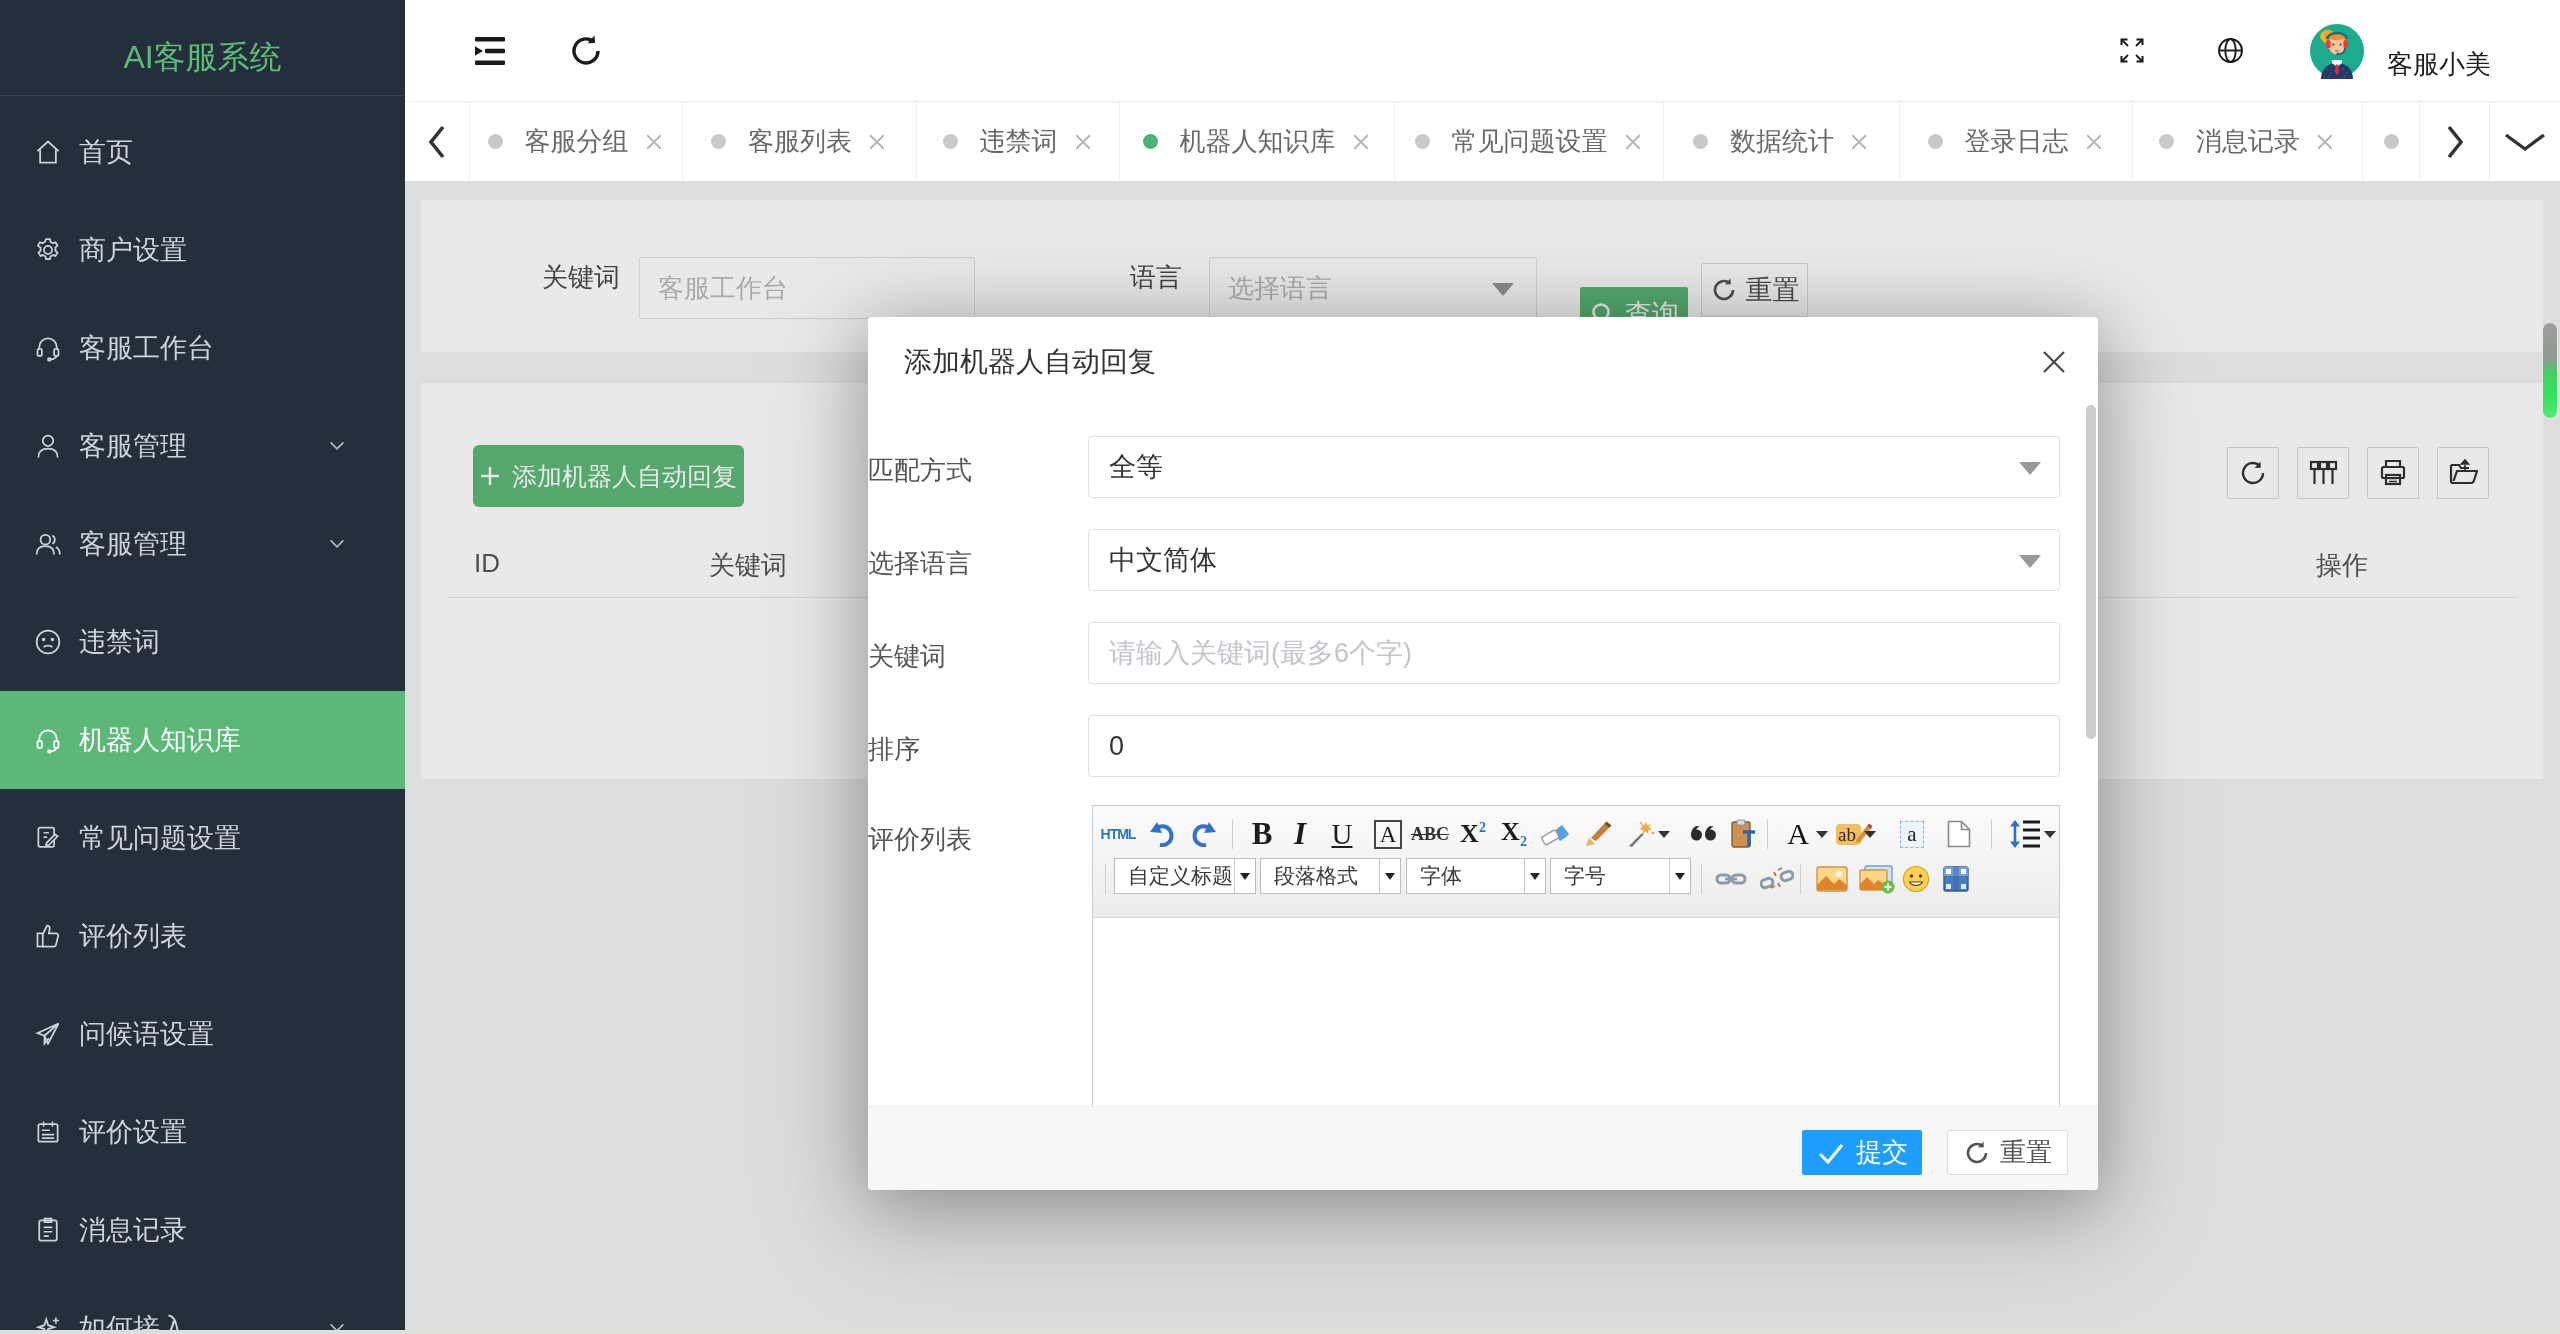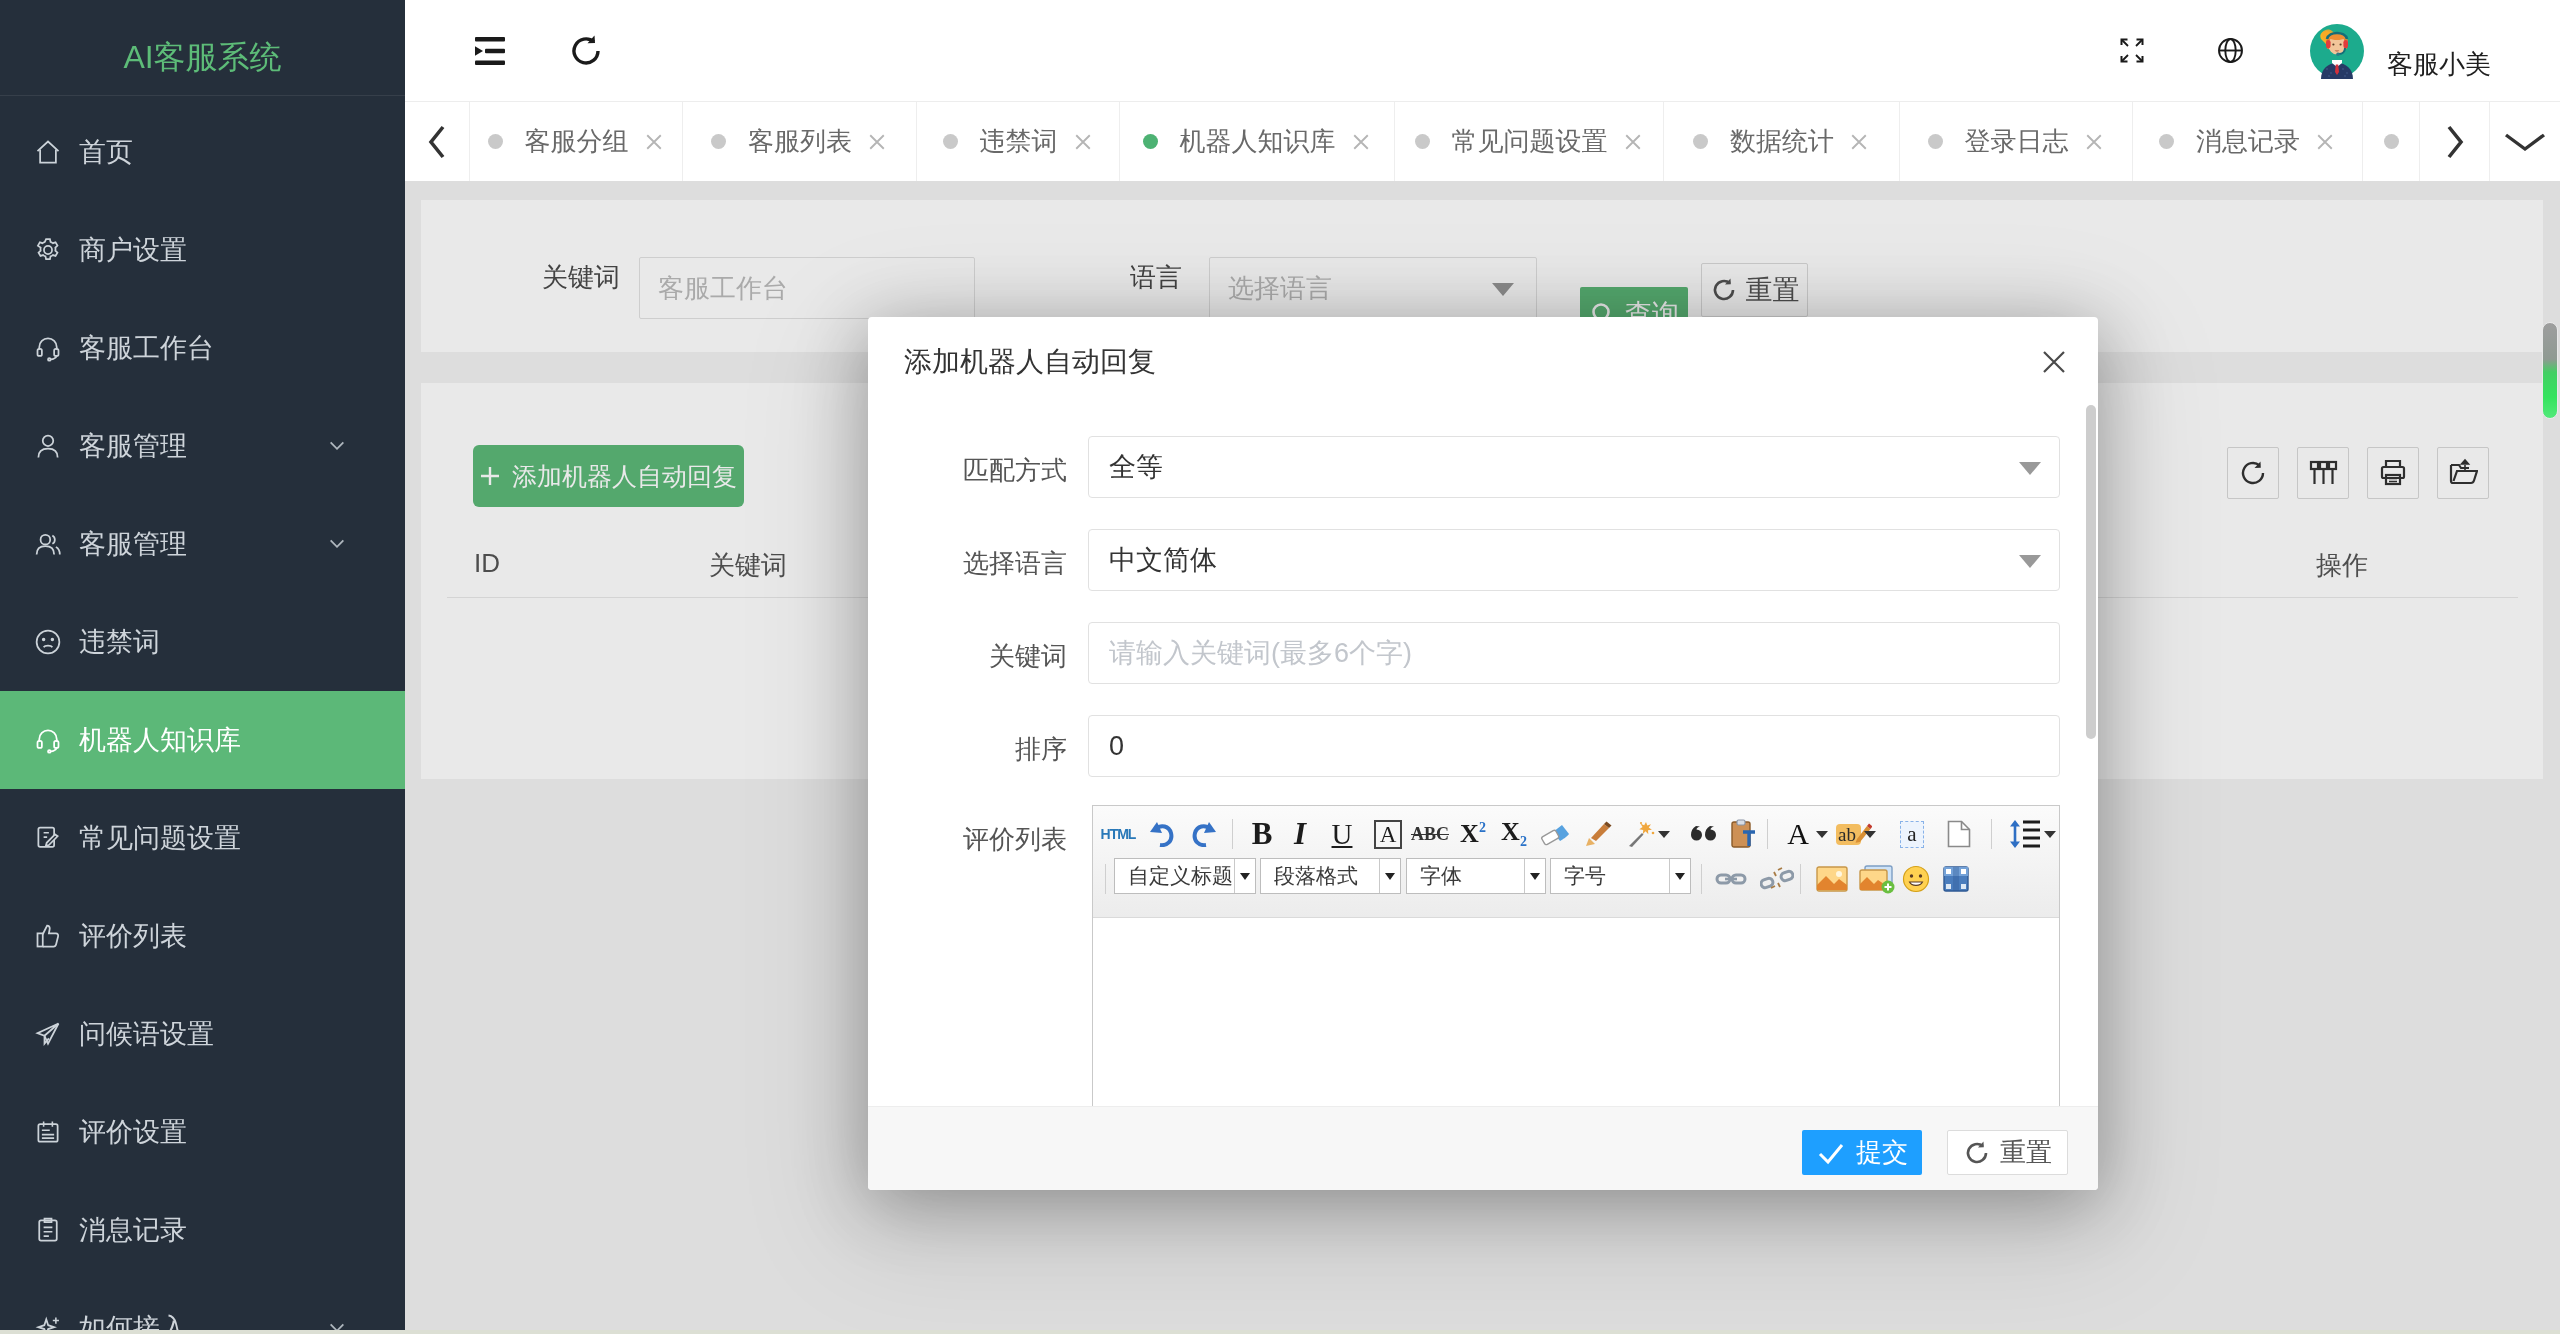--- a/index.html
+++ b/index.html
@@ -37,21 +37,21 @@
 .btn{position:absolute;display:flex;align-items:center;justify-content:center;font-size:27px;border-radius:2px;white-space:nowrap;}
 .btn-green{background:#5cb878;color:#fff;}
 .btn-plain{background:#fff;border:1px solid #dcdcdc;color:#555;}
 .sqbtn{position:absolute;width:52px;height:52px;background:#fff;border:1px solid #d9d9d9;border-radius:2px;display:flex;align-items:center;justify-content:center;}
 
 #pagescroll{position:absolute;left:2542px;top:322px;width:16px;height:97px;border-radius:8px;background:linear-gradient(180deg,#9e9e9e 0%,#8f9a92 38%,#43cf63 52%,#35e35e 78%,#52e97a 100%);border:1px solid #e9e9e9;z-index:8;}
 
 #modal{position:absolute;left:868px;top:317px;width:1230px;height:873px;background:#fff;border-radius:4px;box-shadow:0 12px 70px rgba(0,0,0,.30),0 30px 120px 20px rgba(0,0,0,.10);z-index:40;overflow:hidden;}
 #mtitle{position:absolute;left:36px;top:0;height:89px;line-height:89px;font-size:28px;color:#333;}
 #mclose{position:absolute;left:1174px;top:33px;width:24px;height:24px;}
-.mlabel{position:absolute;width:199px;text-align:right;font-size:26px;color:#555;white-space:nowrap;}
+.mlabel{position:absolute;width:199px;font-size:26px;color:#555;white-space:nowrap;}
 .mbox{position:absolute;left:220px;width:972px;height:62px;border:1px solid #e1e1e1;border-radius:4px;background:#fff;font-size:27px;color:#333;display:flex;align-items:center;padding-left:20px;}
 #mscroll{position:absolute;left:1218px;top:88px;width:10px;height:334px;border-radius:5px;background:#cdcdcd;}
 #mfooter{position:absolute;left:0;top:789px;width:1230px;height:84px;background:#f7f7f7;border-top:1px solid #ededed;}
 
 #editor{position:absolute;left:224px;top:488px;width:968px;height:430px;border:1px solid #c9c9c9;background:#fff;text-decoration:underline;}
 #etoolbar{position:absolute;left:0;top:0;width:966px;height:112px;background:linear-gradient(180deg,#fbfbfb,#ececec);border-bottom:1px solid #dadada;}
 .t1{position:absolute;top:0;height:56px;display:flex;align-items:center;justify-content:center;}
 .t2{position:absolute;top:50px;height:46px;display:flex;align-items:center;justify-content:center;}
 .vsep{position:absolute;width:1px;height:30px;background:#cfcfcf;}
 .cmb{position:absolute;top:52px;height:36px;background:#fff;border:1px solid #bdbdbd;font-size:21px;color:#3a3a3a;display:flex;align-items:center;padding-left:13px;white-space:nowrap;overflow:hidden;}

